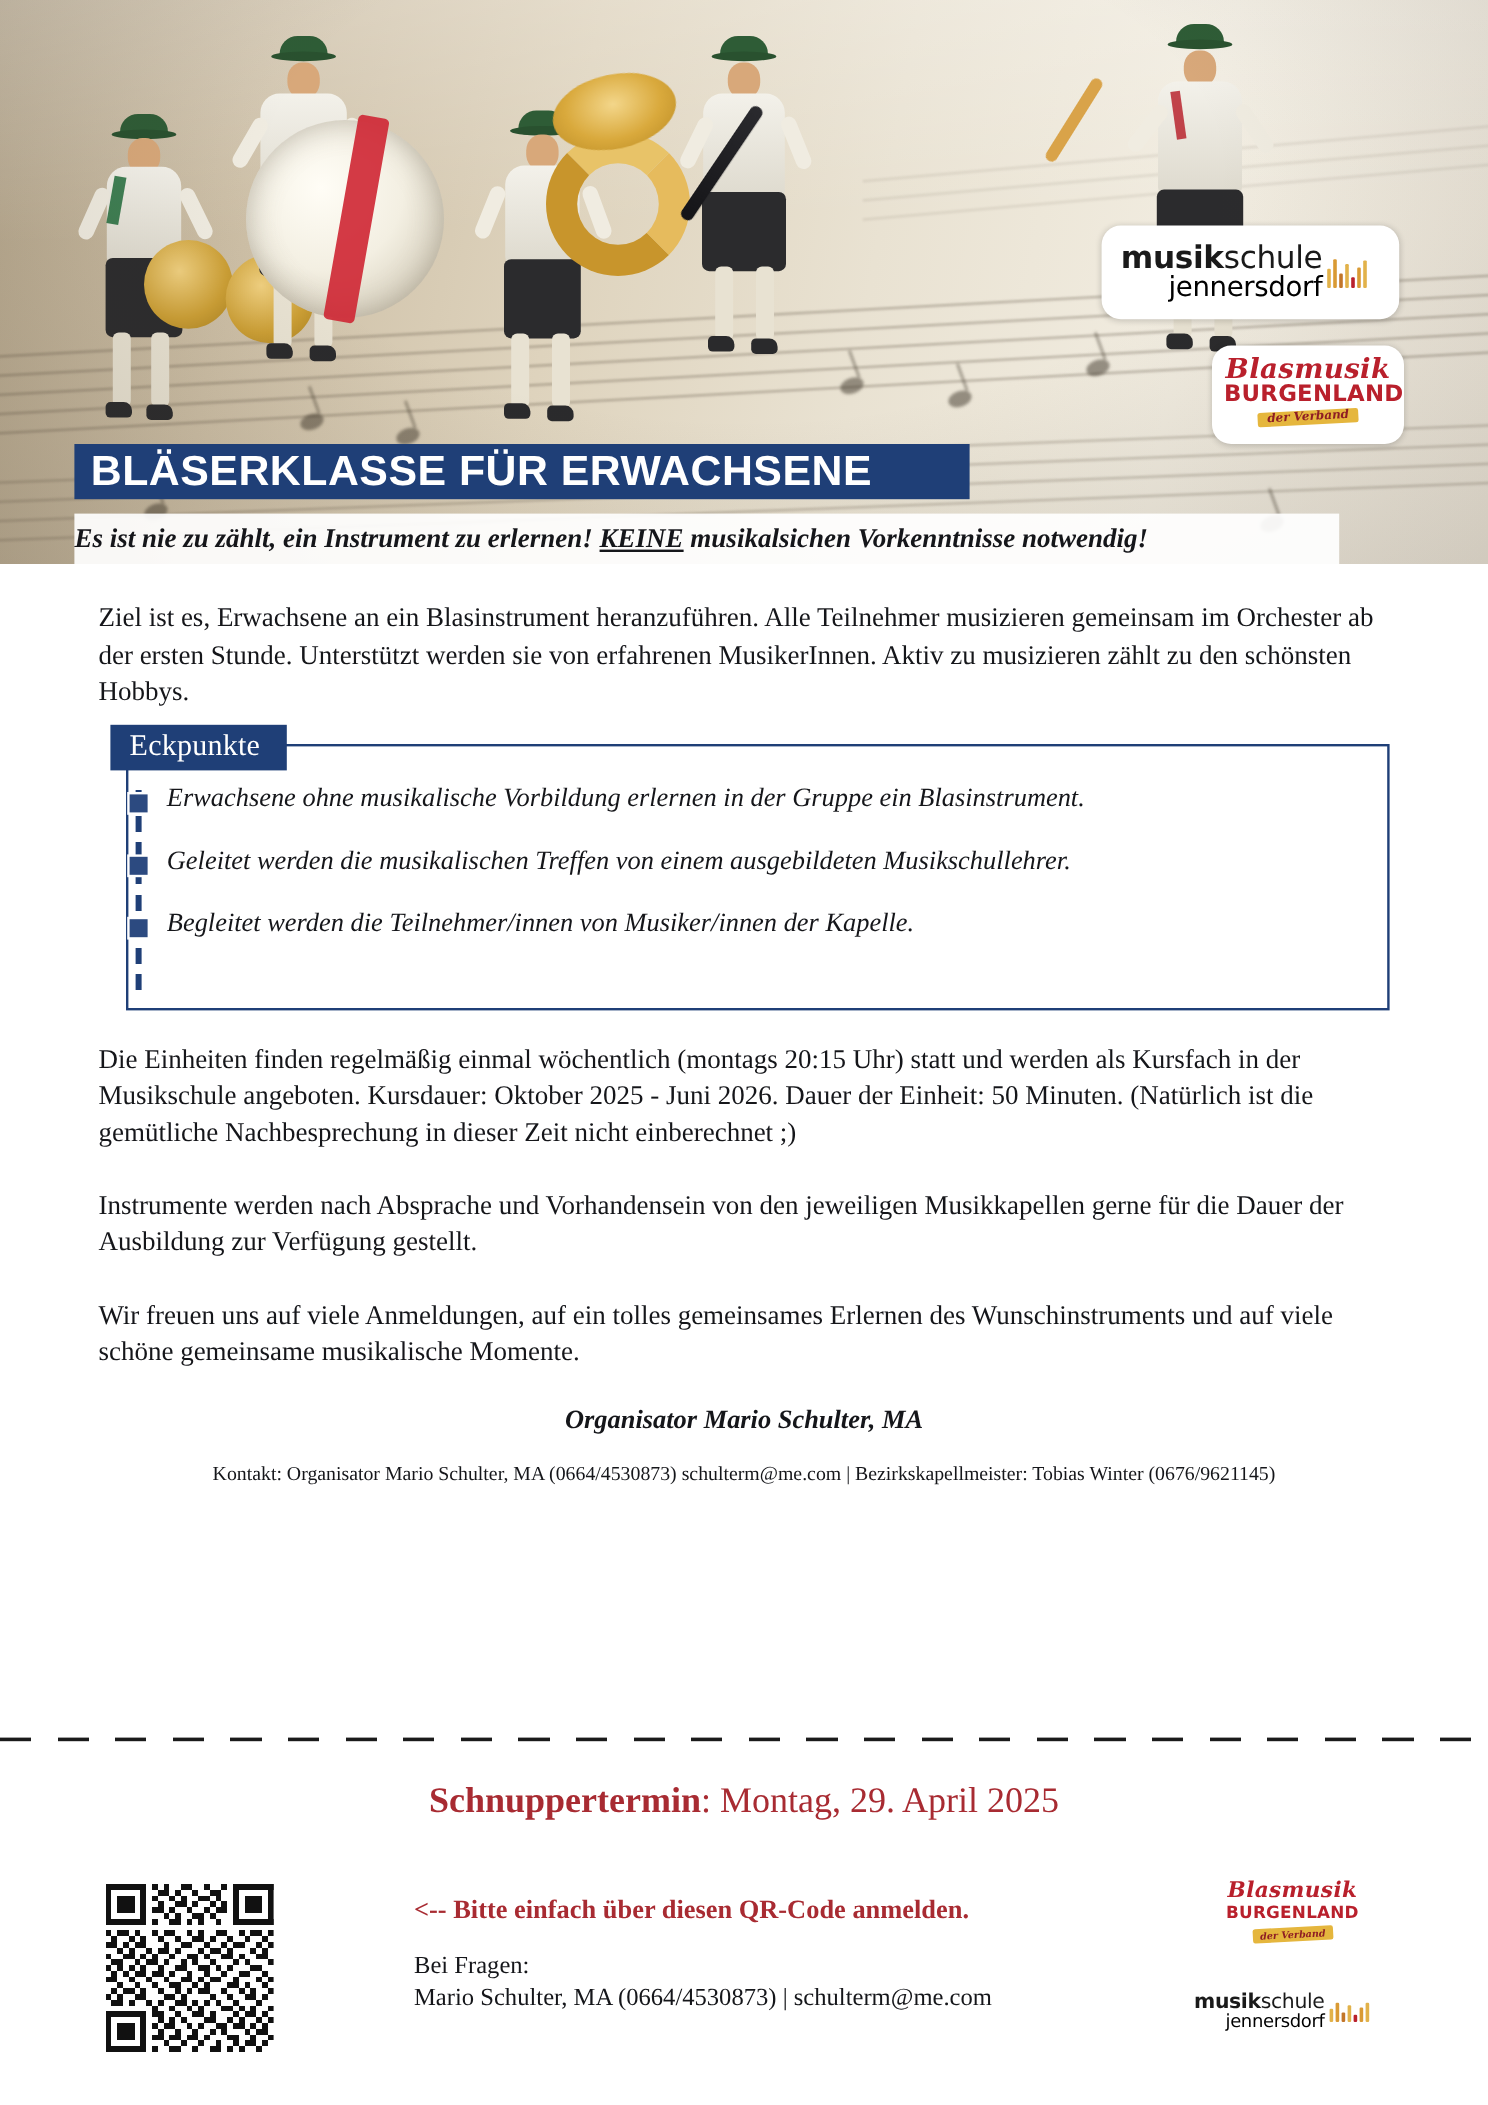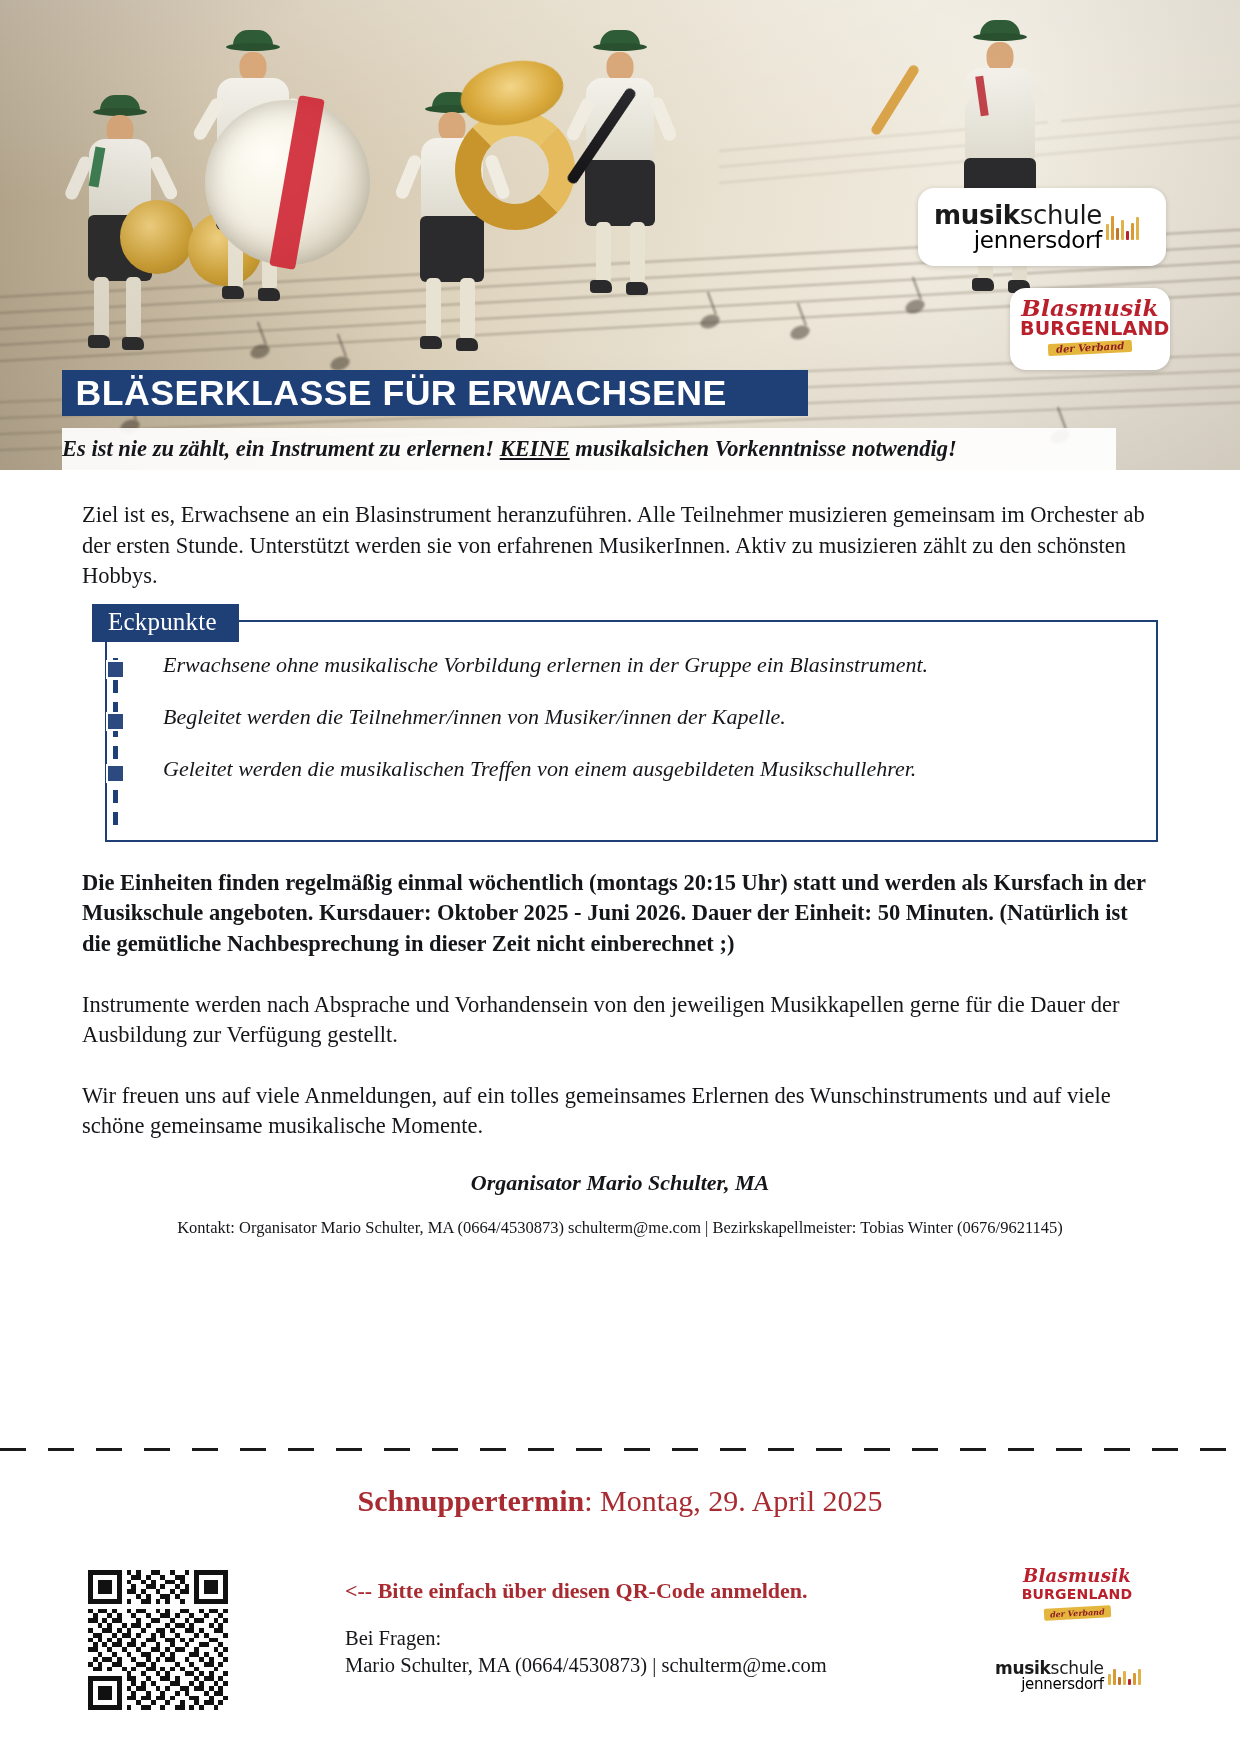--- a/index.html
+++ b/index.html
@@ -267,26 +267,26 @@
       180deg, #1f3f77 0px, #1f3f77 13px, transparent 13px, transparent 22px);
   }
   .bullets { position: absolute; left: 0; top: 28px; right: 10px; }
   .bullet-row { position: relative; height: 52px; }
   .bullet-sq {
     position: absolute; left: 1px; top: 12px;
     width: 15px; height: 15px; background: #2c4a80;
     box-shadow: 0 0 0 2px #ffffff;
   }
   .bullet-txt {
-    position: absolute; left: 56px; top: 2px;
+    position: absolute; left: 32px; top: 2px;
     font-family: "Liberation Serif", serif;
     font-style: italic; font-size: 22px; color: #15161a;
   }
 
-  #para-units { margin-top: 26px; font-weight: bold; }
+  #para-units { margin-top: 26px; }
   #para-instr { margin-top: 30px; }
   #para-happy { margin-top: 30px; }
 
   #organisator {
     margin-top: 28px;
     text-align: center;
     font-family: "Liberation Serif", serif;
     font-style: italic; font-weight: 700; font-size: 22px; color: #15161a;
   }
   #kontakt-line {
@@ -489,25 +489,25 @@
   <div id="eckpunkte-box">
     <div id="eckpunkte-tab">Eckpunkte</div>
     <div class="dash-rail"></div>
     <div class="bullets">
       <div class="bullet-row">
         <span class="bullet-sq"></span>
         <span class="bullet-txt">Erwachsene ohne musikalische Vorbildung erlernen in der Gruppe ein Blasinstrument.</span>
       </div>
       <div class="bullet-row">
         <span class="bullet-sq"></span>
-        <span class="bullet-txt">Begleitet werden die Teilnehmer/innen von Musiker/innen der Kapelle.</span>
+        <span class="bullet-txt">Geleitet werden die musikalischen Treffen von einem ausgebildeten Musikschullehrer.</span>
       </div>
       <div class="bullet-row">
         <span class="bullet-sq"></span>
-        <span class="bullet-txt">Geleitet werden die musikalischen Treffen von einem ausgebildeten Musikschullehrer.</span>
+        <span class="bullet-txt">Begleitet werden die Teilnehmer/innen von Musiker/innen der Kapelle.</span>
       </div>
     </div>
   </div>
 
   <p class="p" id="para-units">Die Einheiten finden regelmäßig einmal wöchentlich (montags 20:15 Uhr) statt und werden als Kursfach in der Musikschule angeboten. Kursdauer: Oktober 2025 - Juni 2026. Dauer der Einheit: 50 Minuten. (Natürlich ist die gemütliche Nachbesprechung in dieser Zeit nicht einberechnet ;)</p>
   <p class="p" id="para-instr">Instrumente werden nach Absprache und Vorhandensein von den jeweiligen Musikkapellen gerne für die Dauer der Ausbildung zur Verfügung gestellt.</p>
   <p class="p" id="para-happy">Wir freuen uns auf viele Anmeldungen, auf ein tolles gemeinsames Erlernen des Wunschinstruments und auf viele schöne gemeinsame musikalische Momente.</p>
 
   <div id="organisator">Organisator Mario Schulter, MA</div>
   <div id="kontakt-line">Kontakt: Organisator Mario Schulter, MA (0664/4530873) schulterm@me.com | Bezirkskapellmeister: Tobias Winter (0676/9621145)</div>

